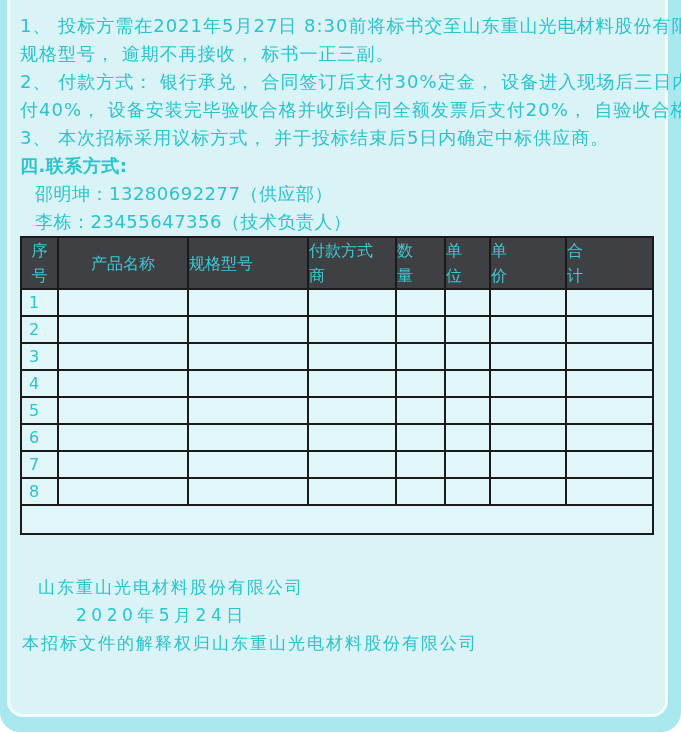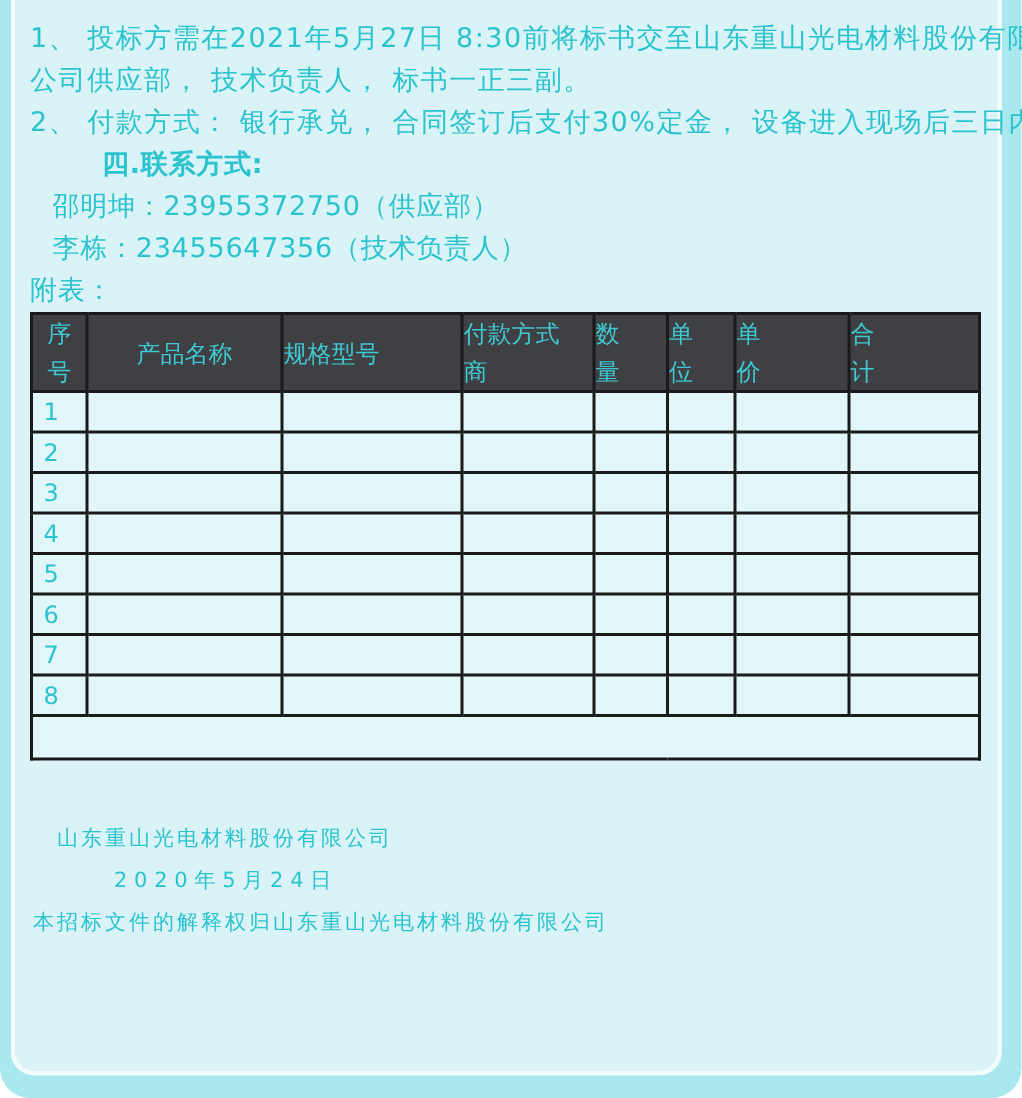--- a/index.html
+++ b/index.html
@@ -28,21 +28,21 @@
     color: #2ac3ce;
   }
   .line {
     font-size: 18px;
     line-height: 28px;
     height: 28px;
     letter-spacing: 1px;
     white-space: nowrap;
     color: #2ac3ce;
   }
-  .line.heading { font-weight: bold; letter-spacing: 0.5px; margin-left: 48px; }
+  .line.heading { font-weight: bold; letter-spacing: 0.5px; }
   .line.contact { padding-left: 15px; letter-spacing: 0.5px; }
   .line.attach  { letter-spacing: 0.5px; }
 
   table.price-table {
     border-collapse: collapse;
     table-layout: fixed;
     width: 632px;
     background: #e1f6f9;
     margin-top: 0;
   }
@@ -73,45 +73,46 @@
   table.price-table tbody td.num {
     color: #2ac3ce;
     font-size: 16px;
     padding-left: 7px;
     text-align: left;
   }
   table.price-table tbody tr.merged-row td { height: 29px; }
 
   .footer { margin-top: 38px; }
   .footer .f-line {
-    font-size: 14px;
+    font-size: 17px;
     line-height: 28px;
     height: 28px;
     white-space: nowrap;
     color: #2ac3ce;
   }
   .footer .company { margin-left: 18px; letter-spacing: 2px; }
   .footer .date    { margin-left: 56px; letter-spacing: 4.5px; }
   .footer .note    { margin-left: 2px;  letter-spacing: 2px; }
 </style>
 </head>
 <body>
 
 <div class="frame">
   <div class="card">
 
     <div class="line">1、 投标方需在2021年5月27日 8:30前将标书交至山东重山光电材料股份有限</div>
-    <div class="line">公司供应部， 技术负责人， 标书一正三副。</div>
+    <div class="line">规格型号， 逾期不再接收， 标书一正三副。</div>
     <div class="line">2、 付款方式： 银行承兑， 合同签订后支付30%定金， 设备进入现场后三日内支</div>
+    <div class="line">付40%， 设备安装完毕验收合格并收到合同全额发票后支付20%， 自验收合格</div>
+    <div class="line">3、 本次招标采用议标方式， 并于投标结束后5日内确定中标供应商。</div>
 
     <div class="line heading">四.联系方式:</div>
-    <div class="line contact">邵明坤：23955372750（供应部）</div>
+    <div class="line contact">邵明坤：13280692277（供应部）</div>
     <div class="line contact">李栋：23455647356（技术负责人）</div>
 
-    <div class="line attach">附表：</div>
 
     <table class="price-table">
       <colgroup>
         <col style="width:37px">
           <col style="width:130px">
           <col style="width:120px">
           <col style="width:88px">
         <col style="width:49px">
           <col style="width:45px">
           <col style="width:76px">

